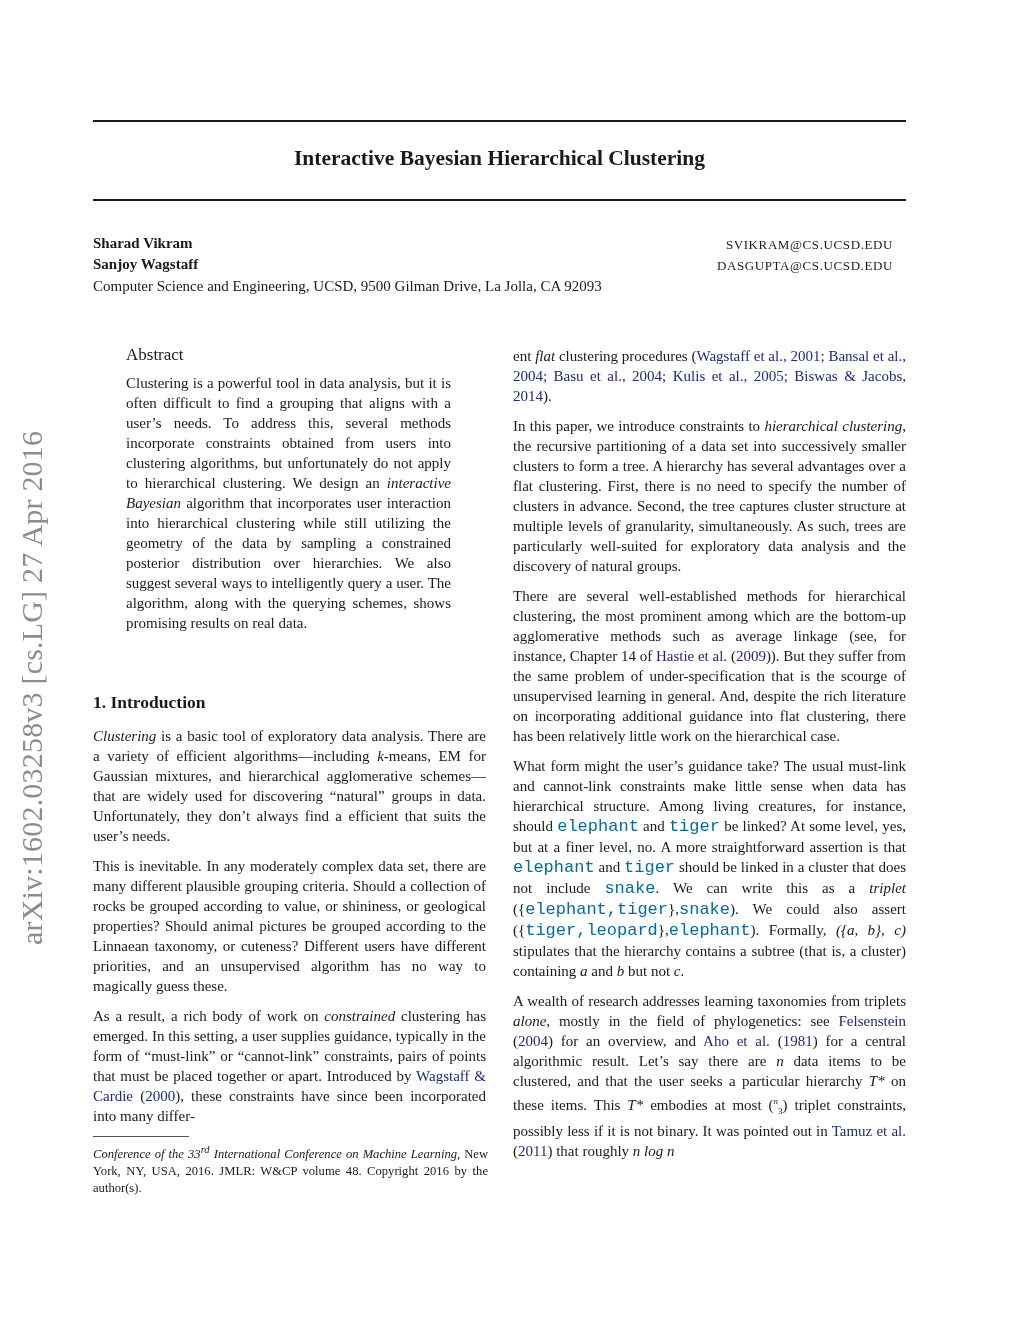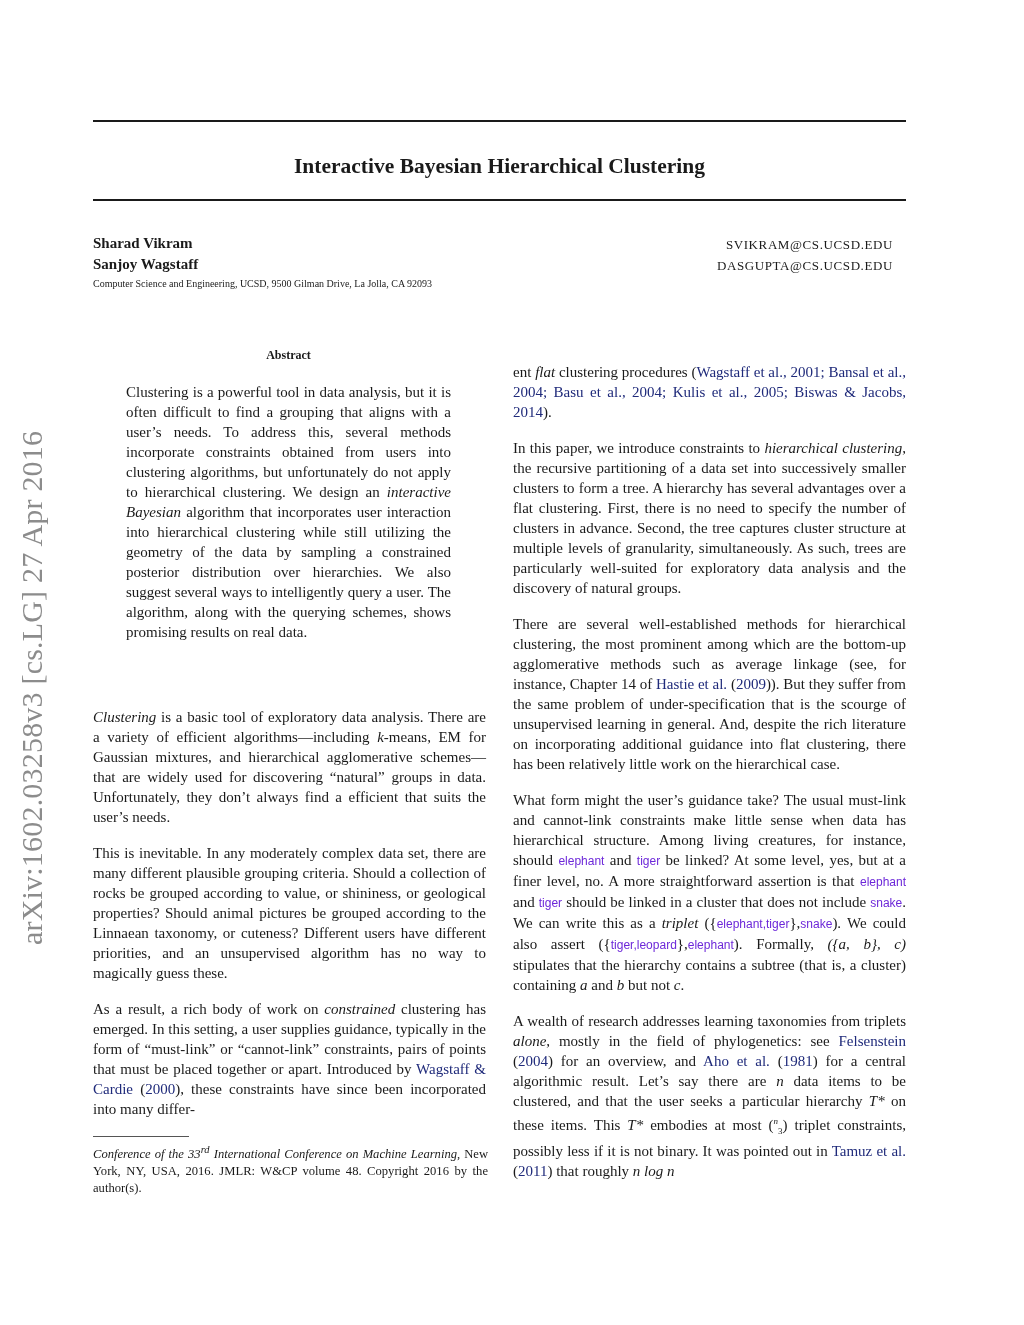--- a/index.html
+++ b/index.html
@@ -1,31 +1,31 @@
 <!DOCTYPE html>
 <html><head>
 <meta charset="utf-8">
 <style>
   html, body { margin: 0; padding: 0; background: #ffffff; }
   body { width: 1024px; height: 1325px; position: relative; overflow: hidden;
          font-family: "Liberation Serif", "DejaVu Serif", serif; color: #1a1a1a; }
   .rule { position: absolute; left: 93px; width: 813px; height: 2px; background: #1a1a1a; }
   .title { position: absolute; top: 146px; left: 93px; width: 813px; text-align: center;
-           font-size: 21.5px; font-weight: bold; margin-top: 8px; }
+           font-size: 21.5px; font-weight: bold; }
   .author-name { position: absolute; left: 93px; font-size: 15px; font-weight: bold; }
   .author-email { position: absolute; right: 131px; font-size: 13px; letter-spacing: 0.6px; }
-  .affil { position: absolute; left: 93px; top: 278px; font-size: 10px; }
+  .affil { position: absolute; left: 93px; top: 278px; font-size: 15px; }
   .arxiv { position: absolute; left: 15px; top: 945px; transform-origin: 0 0; transform: rotate(-90deg);
            font-size: 30px; color: #8c8c8c; white-space: nowrap; letter-spacing: 0.2px; }
   .col { position: absolute; font-size: 15px; line-height: 20px; text-align: justify; }
-  .col p { margin: 16px 0 10px 0; }
-  .abstract-head { text-align: center; font-weight: bold; font-size: 12px; margin: 0 0 7px 0; line-height: 22px; }
+  .col p { margin: 0 0 10px 0; }
+  .abstract-head { text-align: left; font-weight: normal; font-size: 17px; margin: 0 0 7px 0; line-height: 22px; }
   .sec-head { font-weight: bold; font-size: 17.5px; margin: 0 0 13px 0; line-height: 22px; }
   .cite { color: #1f2a7a; }
-  .mono { font-family: Liberation Sans, sans-serif; font-size: 12px; color: #6d28d9; }
+  .mono { font-family: Liberation Mono, monospace; font-size: 17px; color: #0369a1; }
   .math { font-style: italic; }
   .fn-rule { position: absolute; left: 93px; top: 1136px; width: 96px; height: 1px; background: #555; }
   .footnote { position: absolute; left: 93px; top: 1141px; width: 395px; font-size: 12.6px; line-height: 17px; text-align: justify; }
   .binom { display: inline-block; font-size: 15px; }
   .binom sup, .binom sub { font-size: 9px; }
 </style>
 </head>
 <body>
 
 <div class="rule" style="top:120px;"></div>
@@ -39,20 +39,21 @@
 <div class="affil">Computer Science and Engineering, UCSD, 9500 Gilman Drive, La Jolla, CA 92093</div>
 
 <div class="arxiv">arXiv:1602.03258v3  [cs.LG]  27 Apr 2016</div>
 
 <div class="col" style="left:126px; top:344px; width:325px;">
   <div class="abstract-head">Abstract</div>
   <p><span>Clustering is a powerful tool in data analysis, but it is often difficult to find a grouping that aligns with a user’s needs.  To address this, several methods incorporate constraints obtained from users into clustering algorithms, but unfortunately do not apply to hierarchical clustering. We design an </span><i>interactive Bayesian</i><span> algorithm that incorporates user interaction into hierarchical clustering while still utilizing the geometry of the data by sampling a constrained posterior distribution over hierarchies.  We also suggest several ways to intelligently query a user. The algorithm, along with the querying schemes, shows promising results on real data.</span></p>
 </div>
 
 <div class="col" style="left:93px; top:691px; width:393px;">
+  <div class="sec-head">1. Introduction</div>
   <p><i>Clustering</i><span> is a basic tool of exploratory data analysis. There are a variety of efficient algorithms—including </span><i>k</i><span>-means, EM for Gaussian mixtures, and hierarchical agglomerative schemes—that are widely used for discovering “natural” groups in data. Unfortunately, they don’t always find a efficient that suits the user’s needs.</span></p>
   <p>This is inevitable.  In any moderately complex data set, there are many different plausible grouping criteria. Should a collection of rocks be grouped according to value, or shininess, or geological properties? Should animal pictures be grouped according to the Linnaean taxonomy, or cuteness? Different users have different priorities, and an unsupervised algorithm has no way to magically guess these.</p>
   <p><span>As a result, a rich body of work on </span><i>constrained</i><span> clustering has emerged.  In this setting, a user supplies guidance, typically in the form of “must-link” or “cannot-link” constraints, pairs of points that must be placed together or apart.  Introduced by </span><span class="cite">Wagstaff &amp; Cardie</span><span> (</span><span class="cite">2000</span><span>), these constraints have since been incorporated into many differ-</span></p>
 </div>
 
 <div class="fn-rule"></div>
 <div class="footnote"><i>Conference of the </i><i>33</i><sup><i>rd</i></sup><i> International Conference on Machine Learning</i><span>, New York, NY, USA, 2016.  JMLR: W&amp;CP volume 48. Copyright 2016 by the author(s).</span></div>
 
 <div class="col" style="left:513px; top:346px; width:393px;">
   <p><span>ent </span><i>flat</i><span> clustering procedures (</span><span class="cite">Wagstaff et al., 2001; Bansal et al., 2004; Basu et al., 2004; Kulis et al., 2005; Biswas &amp; Jacobs, 2014</span><span>).</span></p>

